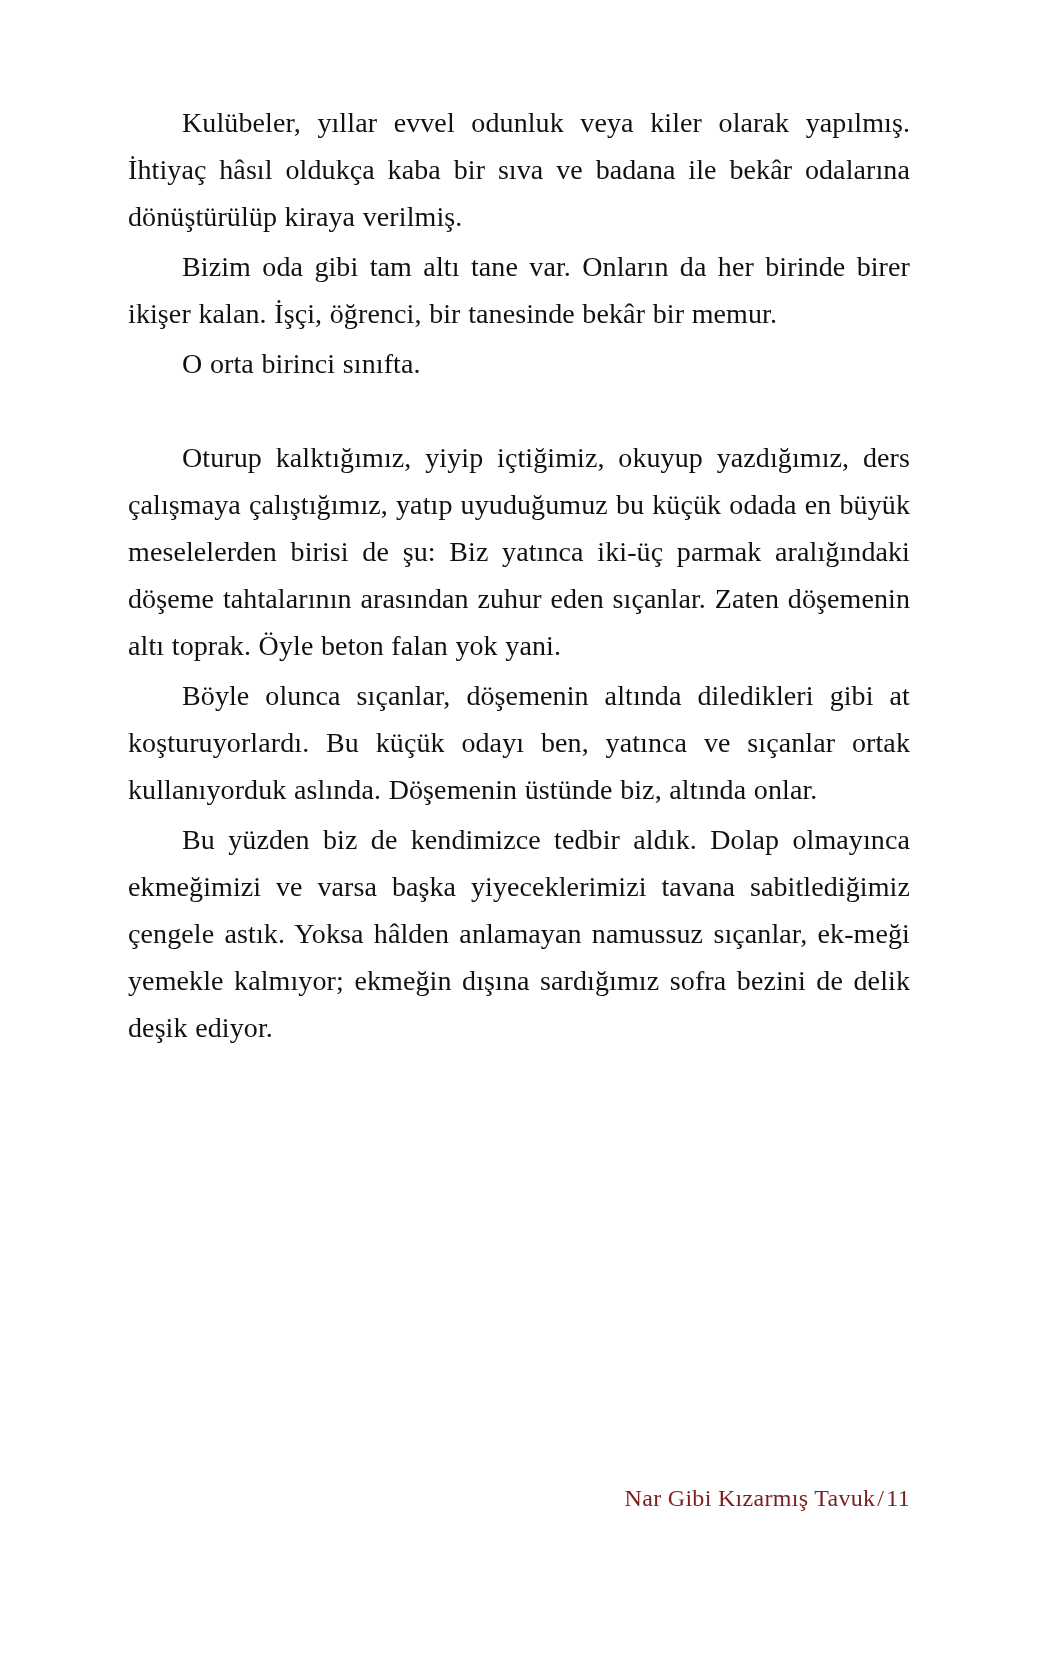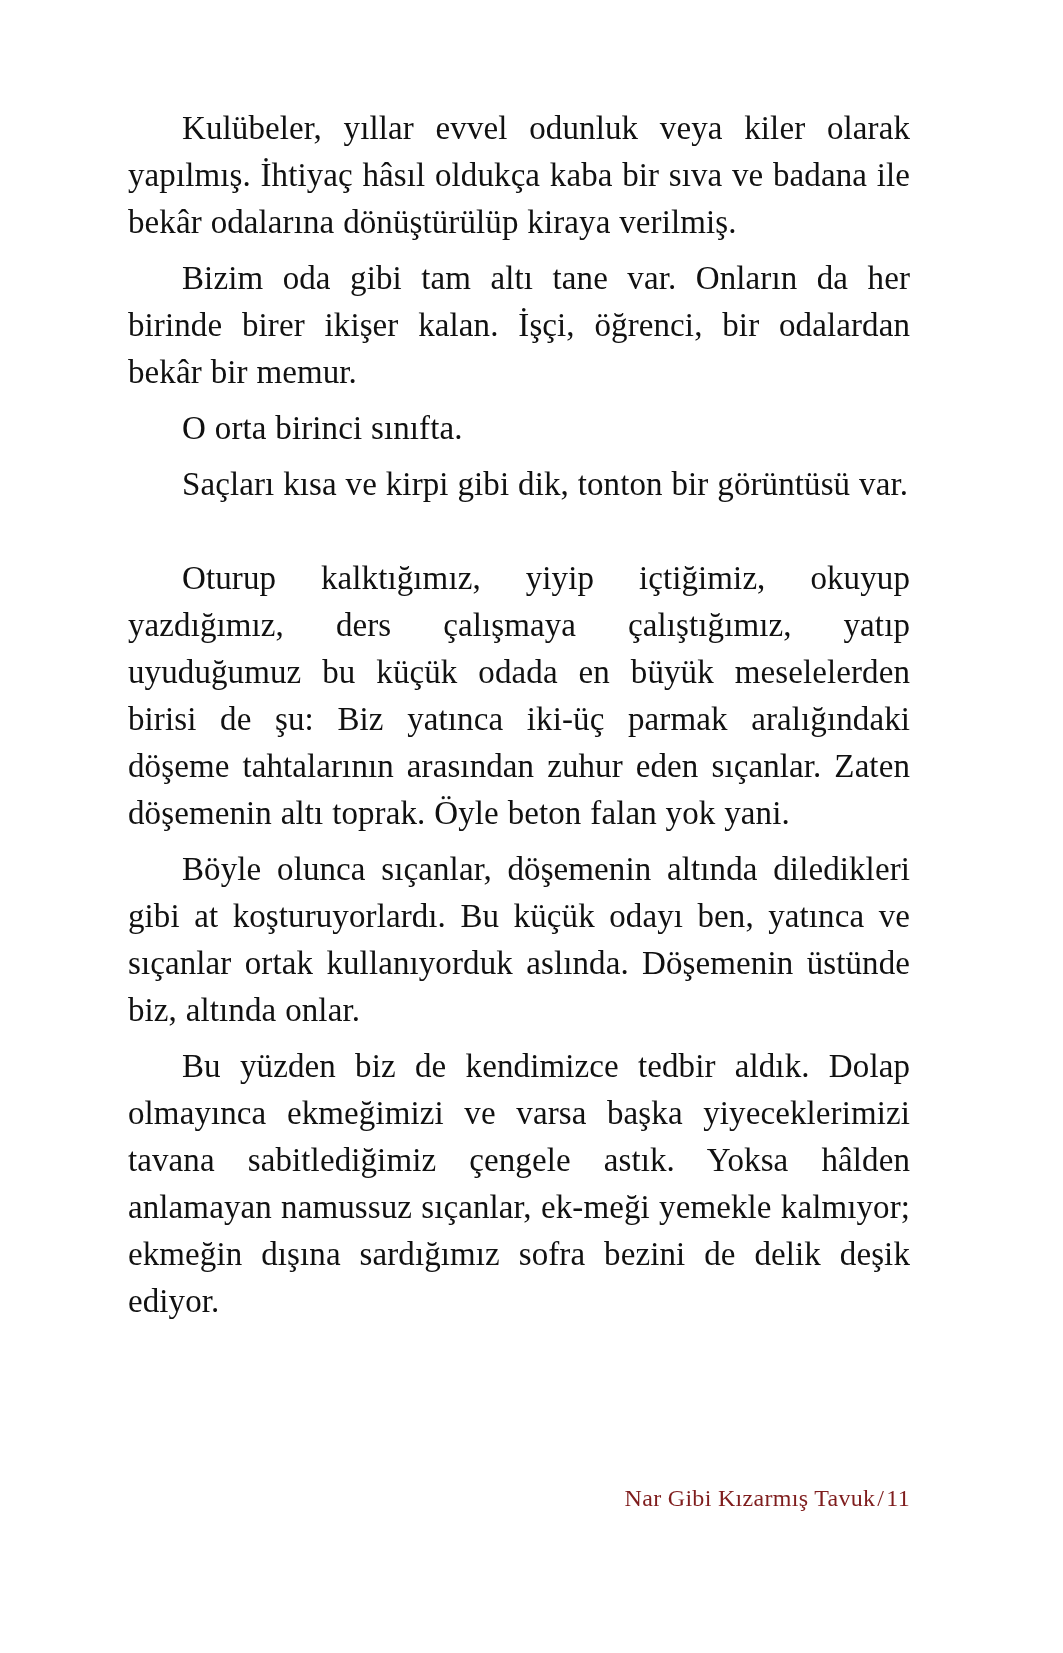--- a/index.html
+++ b/index.html
@@ -26,24 +26,24 @@
   }
 
   .text-column {
     position: absolute;
     left: 128px;
     top: 96px;
     width: 782px;
   }
 
   .para {
-    margin: 9px 0 0 0;
+    margin: 3px 0 0 0;
     text-align: justify;
     text-justify: inter-word;
-    font-size: 33px;
+    font-size: 28px;
     line-height: 47px;
     letter-spacing: 0.1px;
     word-spacing: 0.5px;
     hyphens: none;
   }
 
   .para.indent {
     text-indent: 54px;
   }
 
@@ -69,23 +69,22 @@
   }
 </style>
 </head>
 <body>
 
 <div class="page">
 
   <div class="text-column">
 
     <p class="para indent">Kulübeler, yıllar evvel odunluk veya kiler olarak yapılmış. İhtiyaç hâsıl oldukça kaba bir sıva ve badana ile bekâr odalarına dönüştürülüp kiraya verilmiş.</p>
-    <p class="para indent">Bizim oda gibi tam altı tane var. Onların da her birinde birer ikişer kalan. İşçi, öğrenci, bir odalardan bekâr bir memur.</p>
+    <p class="para indent">Bizim oda gibi tam altı tane var. Onların da her birinde birer ikişer kalan. İşçi, öğrenci, bir tanesinde bekâr bir memur.</p>
     <p class="para indent">O orta birinci sınıfta.</p>
-    <p class="para indent">Saçları kısa ve kirpi gibi dik, tonton bir görüntüsü var.</p>
     <p class="para indent block-gap-before">Oturup kalktığımız, yiyip içtiğimiz, okuyup yazdığımız, ders çalışmaya çalıştığımız, yatıp uyuduğumuz bu küçük odada en büyük meselelerden birisi de şu: Biz yatınca iki-üç parmak aralığındaki döşeme tahtalarının arasından zuhur eden sıçanlar. Zaten döşemenin altı toprak. Öyle beton falan yok yani.</p>
     <p class="para indent">Böyle olunca sıçanlar, döşemenin altında diledikleri gibi at koşturuyorlardı. Bu küçük odayı ben, yatınca ve sıçanlar ortak kullanıyorduk aslında. Döşemenin üstünde biz, altında onlar.</p>
     <p class="para indent">Bu yüzden biz de kendimizce tedbir aldık. Dolap olmayınca ekmeğimizi ve varsa başka yiyeceklerimizi tavana sabitlediğimiz çengele astık. Yoksa hâlden anlamayan namussuz sıçanlar, ek-meği yemekle kalmıyor; ekmeğin dışına sardığımız sofra bezini de delik deşik ediyor.</p>
 
   </div>
 
   <div class="footer">
     <span>Nar Gibi Kızarmış Tavuk</span><span class="sep">/</span><span>11</span>
   </div>
 

